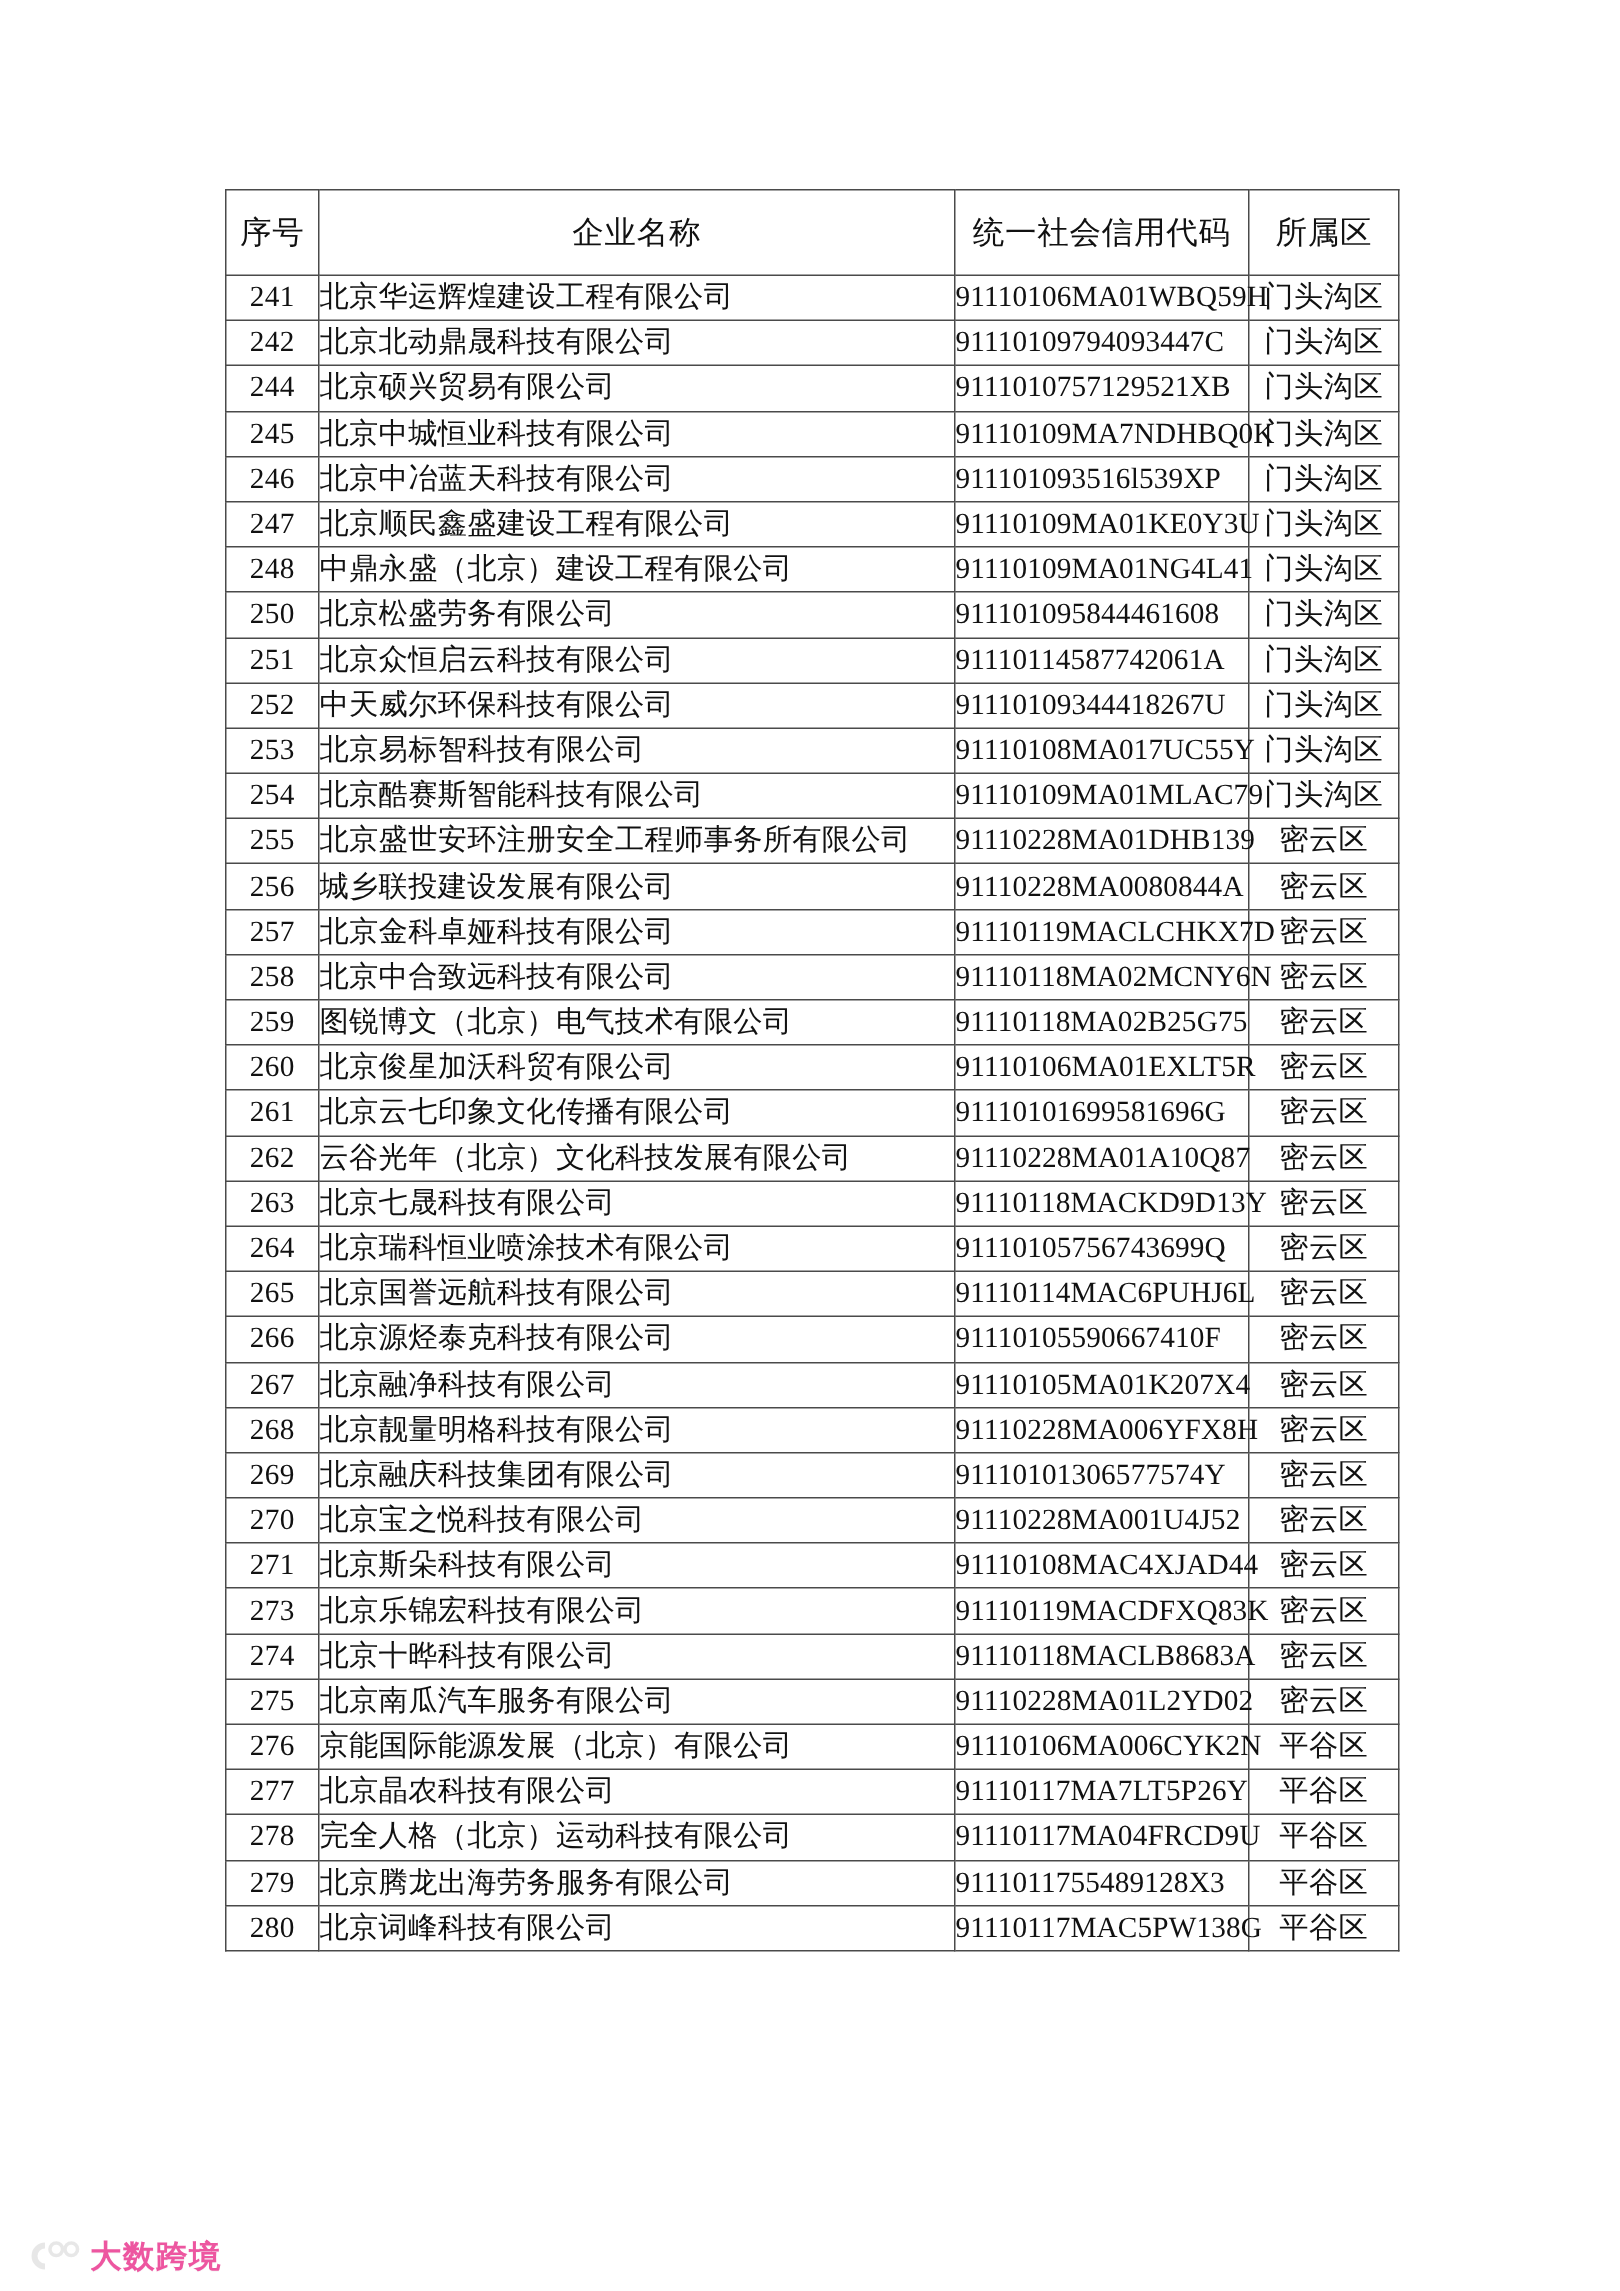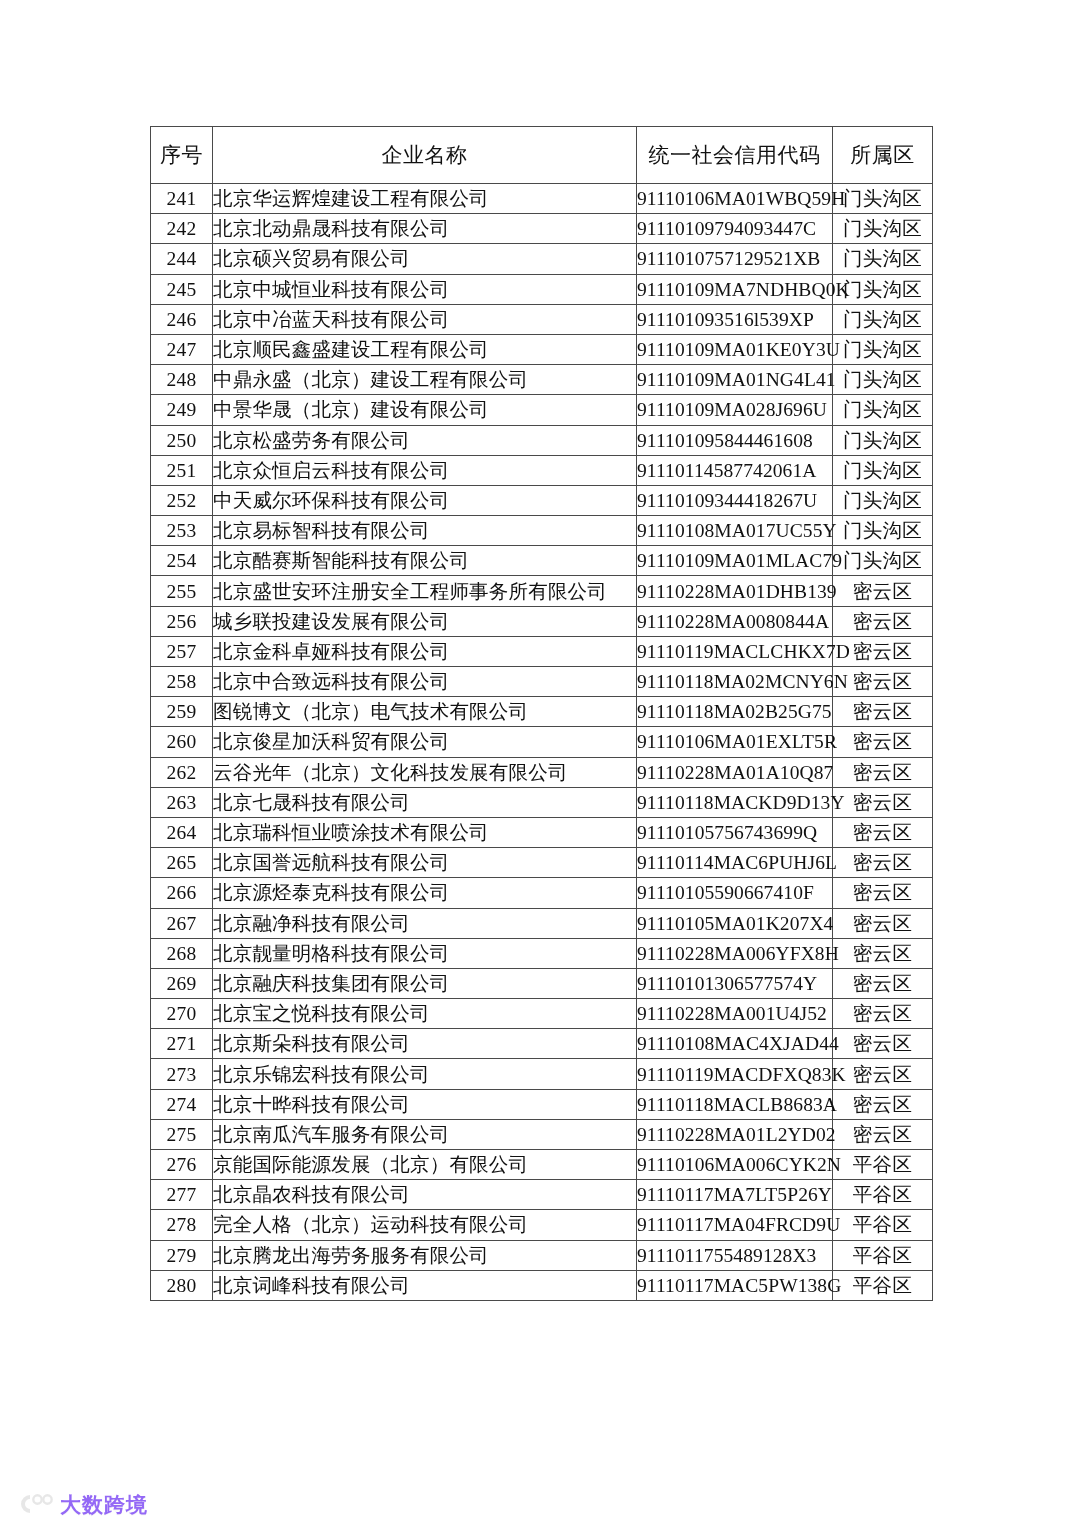--- a/index.html
+++ b/index.html
@@ -111,21 +111,21 @@
   }
   .watermark .wm-mark {
     position: relative;
     width: 40px;
     height: 26px;
   }
   .watermark .wm-text {
     font-family: "Liberation Sans", "DejaVu Sans", sans-serif;
     font-size: 21px;
     font-weight: bold;
-    color: #8b5cf6;
+    color: #ec4899;
     letter-spacing: 1px;
     line-height: 1;
     text-shadow: 0 1px 0 #f7f7f7;
   }
 </style>
 </head>
 <body>
 
 <div class="page">
 
@@ -182,26 +182,20 @@
             <td class="code">91110109MA01KE0Y3U</td>
             <td class="district">门头沟区</td>
           </tr>
           <tr>
             <td class="seq">248</td>
             <td class="name">中鼎永盛（北京）建设工程有限公司</td>
             <td class="code">91110109MA01NG4L41</td>
             <td class="district">门头沟区</td>
           </tr>
           <tr>
-            <td class="seq">249</td>
-            <td class="name">中景华晟（北京）建设有限公司</td>
-            <td class="code">91110109MA028J696U</td>
-            <td class="district">门头沟区</td>
-          </tr>
-          <tr>
             <td class="seq">250</td>
             <td class="name">北京松盛劳务有限公司</td>
             <td class="code">911101095844461608</td>
             <td class="district">门头沟区</td>
           </tr>
           <tr>
             <td class="seq">251</td>
             <td class="name">北京众恒启云科技有限公司</td>
             <td class="code">91110114587742061A</td>
             <td class="district">门头沟区</td>
@@ -251,20 +245,26 @@
           <tr>
             <td class="seq">259</td>
             <td class="name">图锐博文（北京）电气技术有限公司</td>
             <td class="code">91110118MA02B25G75</td>
             <td class="district">密云区</td>
           </tr>
           <tr>
             <td class="seq">260</td>
             <td class="name">北京俊星加沃科贸有限公司</td>
             <td class="code">91110106MA01EXLT5R</td>
+            <td class="district">密云区</td>
+          </tr>
+          <tr>
+            <td class="seq">261</td>
+            <td class="name">北京云七印象文化传播有限公司</td>
+            <td class="code">91110101699581696G</td>
             <td class="district">密云区</td>
           </tr>
           <tr>
             <td class="seq">262</td>
             <td class="name">云谷光年（北京）文化科技发展有限公司</td>
             <td class="code">91110228MA01A10Q87</td>
             <td class="district">密云区</td>
           </tr>
           <tr>
             <td class="seq">263</td>

